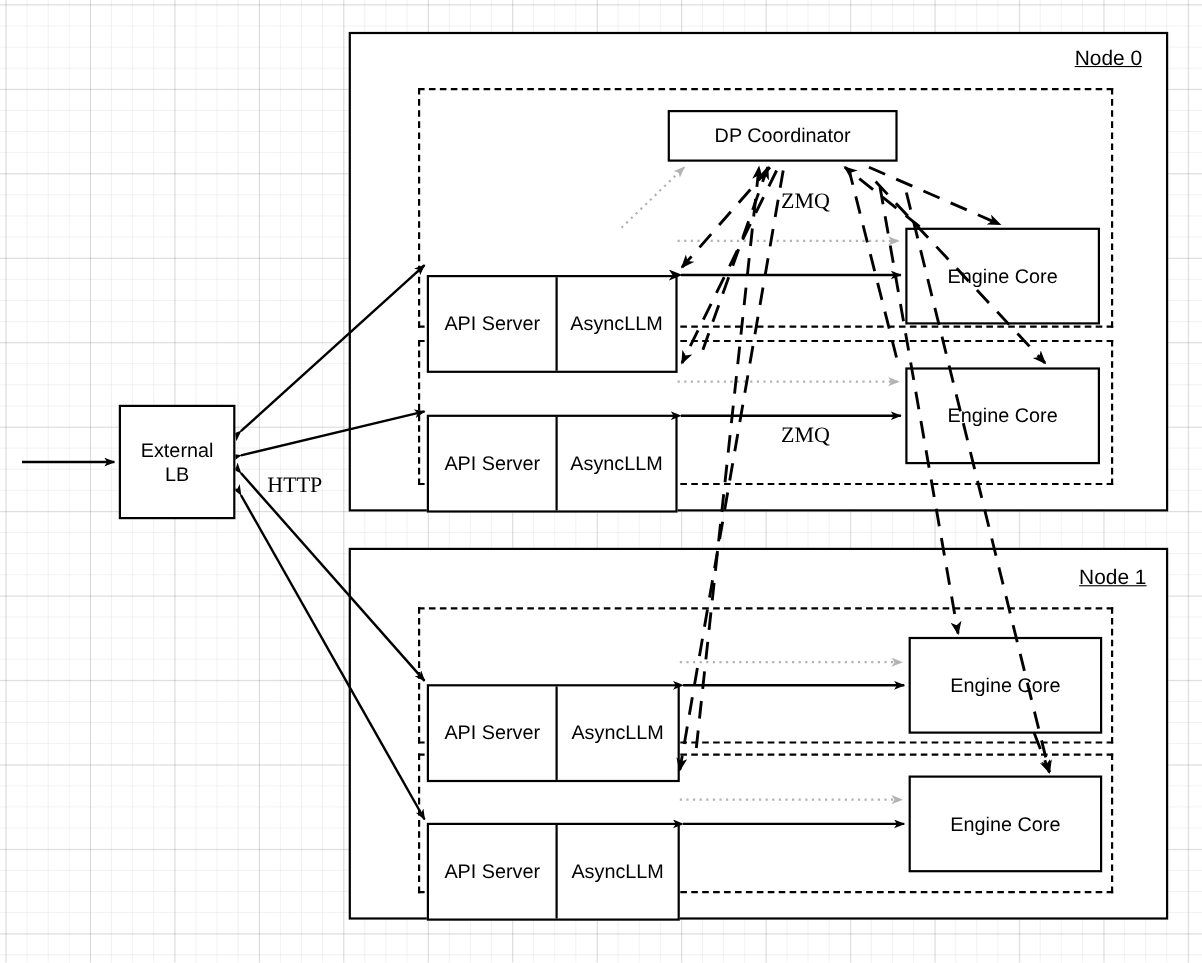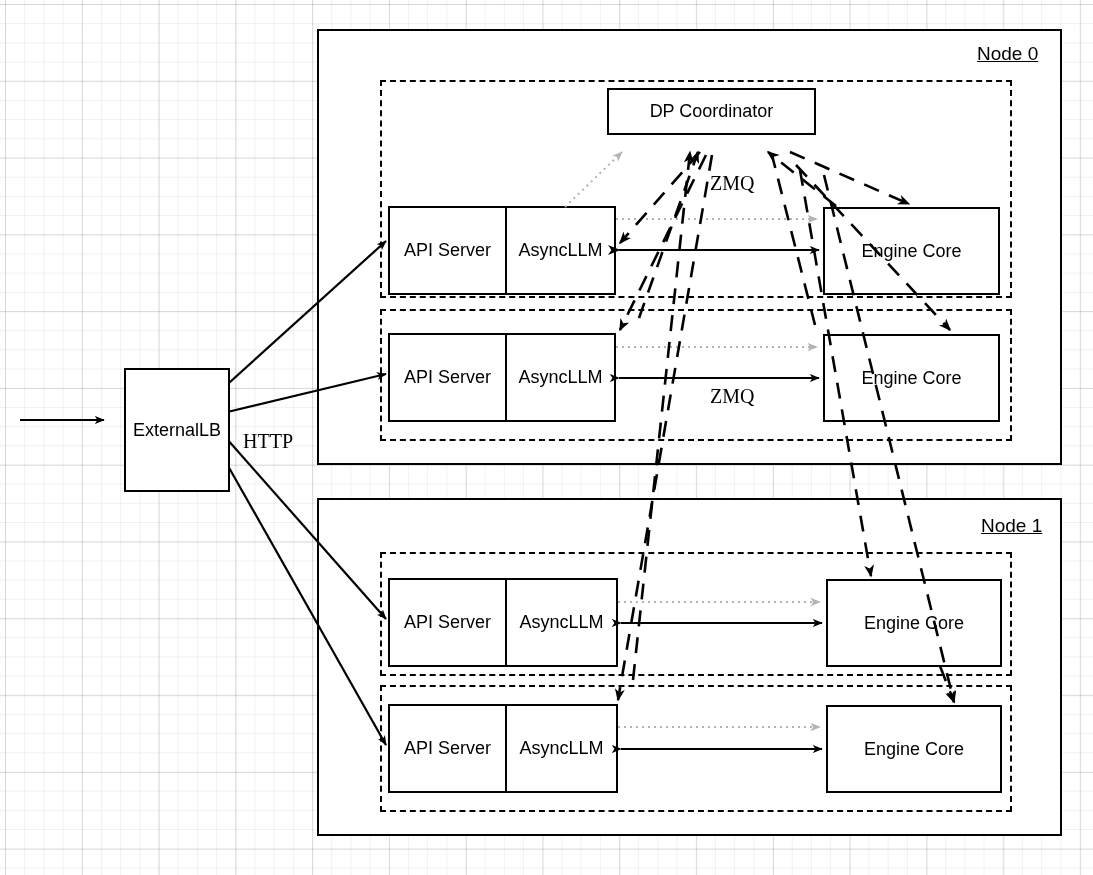--- a/index.html
+++ b/index.html
@@ -62,20 +62,21 @@
     background:transparent;
     z-index:2;
   }
   .split{
     position:absolute;
     box-sizing:border-box;
     background:#ffffff;
     border:2px solid #000000;
     display:flex;
     z-index:5;
+    margin-top:44px;
   }
   .split > div{
     display:flex;align-items:center;justify-content:center;
     font-size:18px;color:#000;white-space:nowrap;
   }
   .split .cellA{flex:0 0 115px;}
   .split .div{width:0;border-left:2px solid #000;}
   .split .cellB{flex:1 1 auto;}
   .edge-label{
     position:absolute;
@@ -141,26 +142,26 @@
 
   <div class="grp-dashed" style="left:380px;top:80px;width:632px;height:218px;"></div>
   <div class="grp-dashed" style="left:380px;top:309px;width:632px;height:132px;"></div>
 
   <div class="node-outer" style="left:317px;top:498px;width:745px;height:338px;"></div>
   <div class="node-label" style="left:981px;top:515px;text-align:right;">Node 1</div>
 
   <div class="grp-dashed" style="left:380px;top:552px;width:632px;height:124px;"></div>
   <div class="grp-dashed" style="left:380px;top:685px;width:632px;height:127px;"></div>
 
-  <div class="box" style="left:108px;top:368px;width:106px;height:124px;flex-direction:row;margin-left:16px;">
+  <div class="box" style="left:108px;top:368px;width:106px;height:104px;flex-direction:column;">
     <span>External</span>
     <span>LB</span>
   </div>
 
-  <div class="box" style="left:607px;top:88px;width:209px;height:47px;">
+  <div class="box" style="left:607px;top:100px;width:209px;height:47px;">
     <span>DP Coordinator</span>
   </div>
 
   <div class="split" style="left:388px;top:206px;width:228px;height:89px;">
     <div class="cellA">API Server</div>
     <div class="div"></div>
     <div class="cellB">AsyncLLM</div>
   </div>
   <div class="box" style="left:823px;top:207px;width:177px;height:88px;">
     <span>Engine Core</span>

